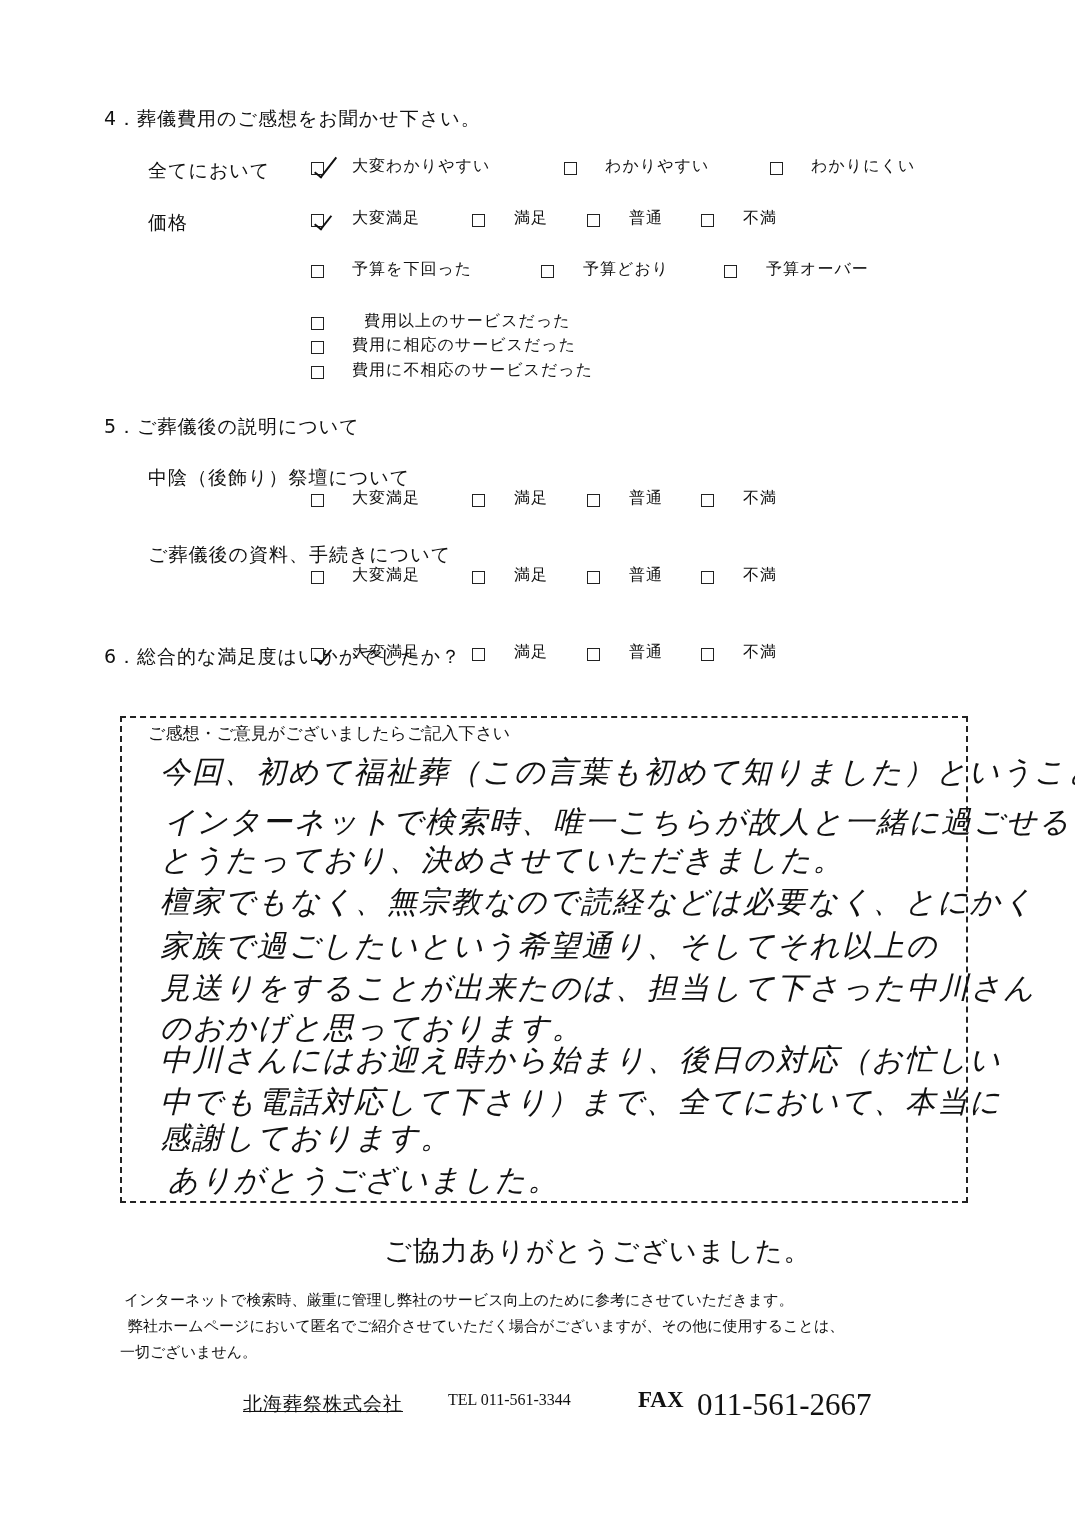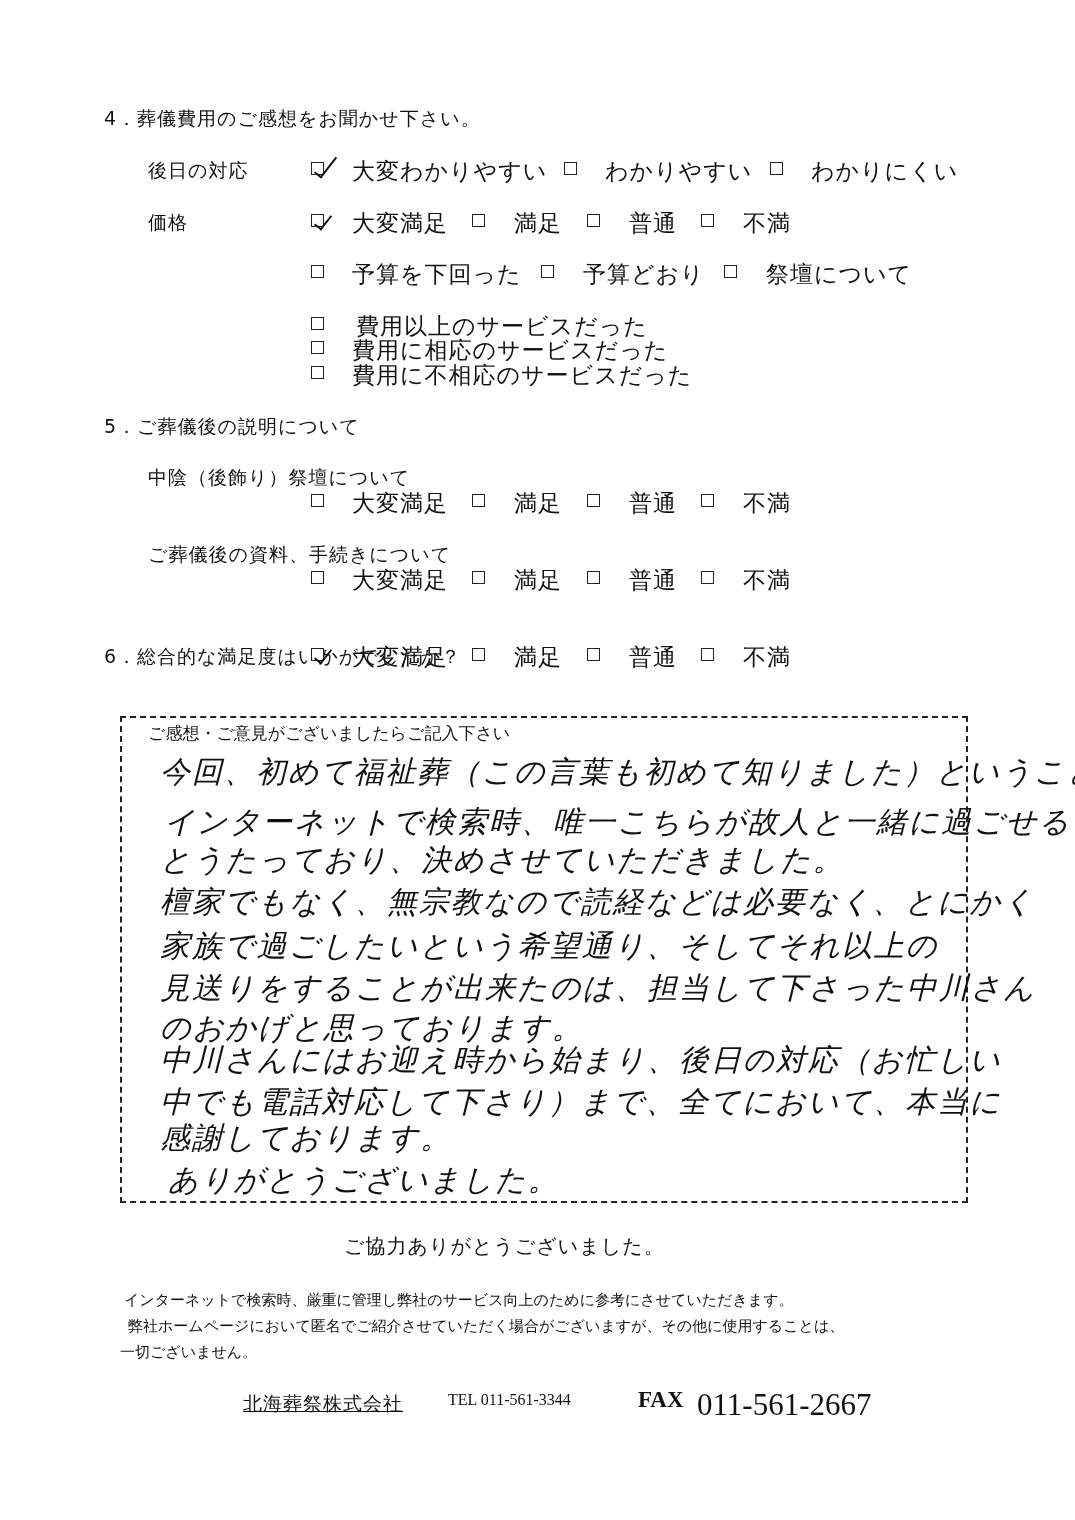--- a/index.html
+++ b/index.html
@@ -3,53 +3,53 @@
   <meta charset="utf-8">
   <style>
     html, body { margin: 0; padding: 0; background: #ffffff; }
     body {
       width: 1075px; height: 1520px; position: relative; overflow: hidden;
       font-family: "DejaVu Sans", sans-serif; color: #111;
     }
     .abs { position: absolute; white-space: nowrap; }
     .q { font-size: 19px; letter-spacing: 1px; }
     .lbl { font-size: 19px; letter-spacing: 1px; }
-    .opt { font-size: 23px; letter-spacing: 1px; }
+    .opt { font-size: 16px; letter-spacing: 1px; }
     .cb {
       display: inline-block; width: 13px; height: 13px; border: 1.5px solid #222;
       position: absolute; box-sizing: border-box; background: #fff;
     }
     .cb.checked::after {
       content: ""; position: absolute; left: 2px; top: -8px; width: 7px; height: 16px;
       border-right: 2px solid #111; border-bottom: 2px solid #111; transform: rotate(38deg);
       transform-origin: bottom left;
     }
     .cb.checked.tall::after { top: -16px; height: 24px; }
     .comment-box {
       position: absolute; left: 120px; top: 716px; width: 848px; height: 487px;
       border: 2px dashed #222; box-sizing: border-box;
     }
     .comment-title { font-size: 17px; }
     .hw {
       font-family: "DejaVu Sans", sans-serif; font-size: 30px; letter-spacing: 2px;
       color: #111; font-style: italic; font-weight: 300;
     }
-    .thanks { font-size: 20px; letter-spacing: 1px; }
+    .thanks { font-size: 27px; letter-spacing: 1px; margin-left: 40px; }
     .note { font-size: 15px; line-height: 26px; }
     .footer-co { font-size: 19px; letter-spacing: 1px; text-decoration: underline; }
     .footer-tel { font-family: "Liberation Serif", serif; font-size: 16px; }
     .footer-fax-label { font-family: "Liberation Serif", serif; font-size: 23px; font-weight: bold; }
     .footer-fax { font-family: "Liberation Serif", serif; font-size: 31px; }
   </style>
 </head>
 <body>
 
 <div class="abs q" style="left:104px; top:106px;">4．葬儀費用のご感想をお聞かせ下さい。</div>
 
-<div class="abs lbl" style="left:148px; top:158px;">後日の対応</div>
+<div class="abs lbl" style="left:148px; top:158px;">全てにおいて</div>
 <span class="cb checked tall" style="left:311px; top:162px;"></span>
 <div class="abs opt" style="left:352px; top:156px;">大変わかりやすい</div>
 <span class="cb" style="left:564px; top:162px;"></span>
 <div class="abs opt" style="left:605px; top:156px;">わかりやすい</div>
 <span class="cb" style="left:770px; top:162px;"></span>
 <div class="abs opt" style="left:811px; top:156px;">わかりにくい</div>
 
 <div class="abs lbl" style="left:148px; top:210px;">価格</div>
 <span class="cb checked" style="left:311px; top:214px;"></span>
 <div class="abs opt" style="left:352px; top:208px;">大変満足</div>
@@ -58,24 +58,24 @@
 <span class="cb" style="left:587px; top:214px;"></span>
 <div class="abs opt" style="left:629px; top:208px;">普通</div>
 <span class="cb" style="left:701px; top:214px;"></span>
 <div class="abs opt" style="left:743px; top:208px;">不満</div>
 
 <span class="cb" style="left:311px; top:265px;"></span>
 <div class="abs opt" style="left:352px; top:259px;">予算を下回った</div>
 <span class="cb" style="left:541px; top:265px;"></span>
 <div class="abs opt" style="left:583px; top:259px;">予算どおり</div>
 <span class="cb" style="left:724px; top:265px;"></span>
-<div class="abs opt" style="left:766px; top:259px;">祭壇について</div>
+<div class="abs opt" style="left:766px; top:259px;">予算オーバー</div>
 
 <span class="cb" style="left:311px; top:317px;"></span>
-<div class="abs opt" style="left:356px; top:311px;text-align:right;">費用以上のサービスだった</div>
+<div class="abs opt" style="left:364px; top:311px;text-align:right;">費用以上のサービスだった</div>
 <span class="cb" style="left:311px; top:341px;"></span>
 <div class="abs opt" style="left:352px; top:335px;">費用に相応のサービスだった</div>
 <span class="cb" style="left:311px; top:366px;"></span>
 <div class="abs opt" style="left:352px; top:360px;">費用に不相応のサービスだった</div>
 
 <div class="abs q" style="left:104px; top:414px;">5．ご葬儀後の説明について</div>
 
 <div class="abs lbl" style="left:148px; top:465px;">中陰（後飾り）祭壇について</div>
 <span class="cb" style="left:311px; top:494px;"></span>
 <div class="abs opt" style="left:352px; top:488px;">大変満足</div>

